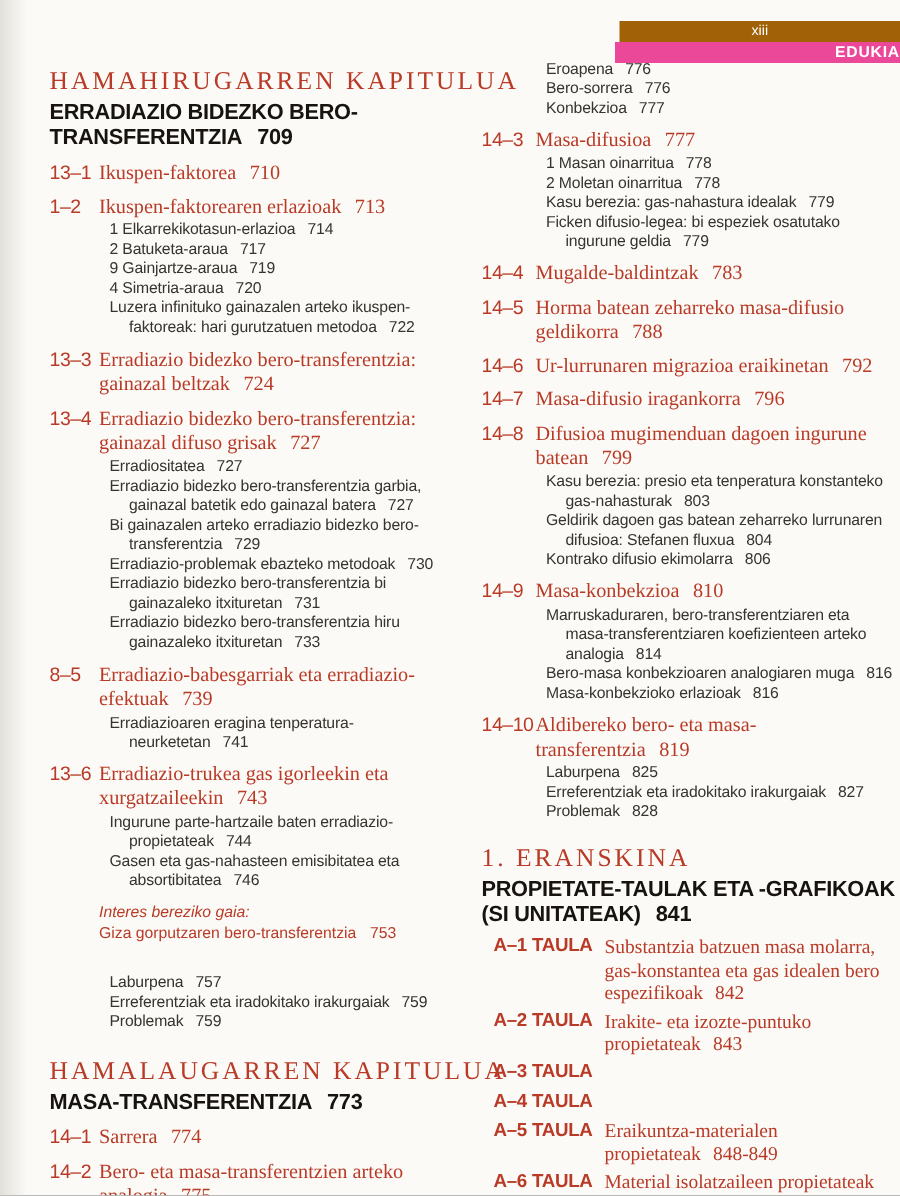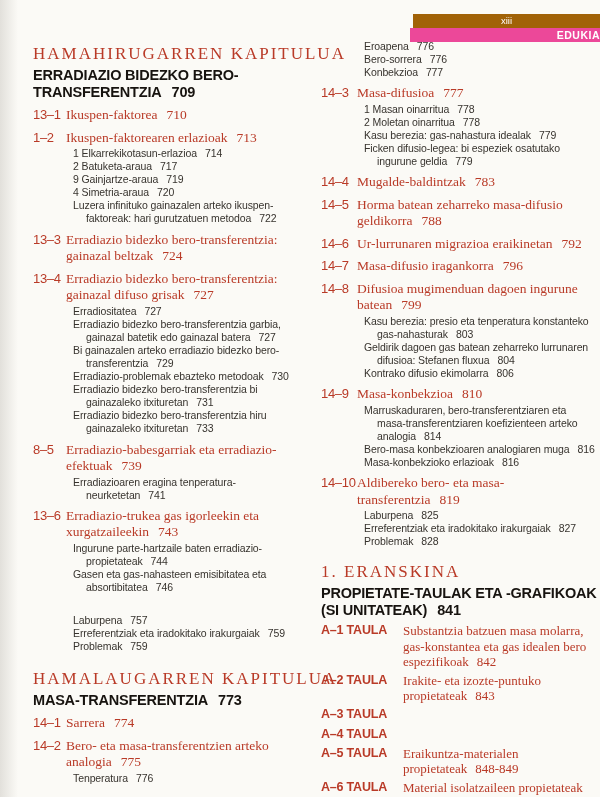--- a/index.html
+++ b/index.html
@@ -65,21 +65,21 @@
   .sub .pg{margin-left:8px;}
   
   .special{margin:8px 0 2px 33px;color:var(--red);font-size:10.5px;line-height:13.5px;}
   .special .si-label{font-style:italic;display:block;}
   .tail{margin-top:20px;}
   
   .appendix{margin-top:14px;}
   .tbl{display:flex;margin-top:4px;}
   .tbl-label{
     flex:0 0 82px;font-weight:bold;color:var(--red);font-size:12.5px;
-    line-height:15.2px;letter-spacing:-.2px;
+    line-height:15.2px;letter-spacing:-.2px;text-align:center;
   }
   .tbl-desc{
     font-family:"Liberation Serif",serif;color:var(--red);
     font-size:13px;line-height:15.2px;flex:1;
   }
   .tbl-desc .pg{margin-left:8px;}
 </style>
 </head>
 <body>
 
@@ -145,20 +145,24 @@
 
     <div class="sec">
       <span class="secnum">13–6</span>
       <span class="sectitle"><span>Erradiazio-trukea gas igorleekin eta xurgatzaileekin</span><span class="pg">743</span></span>
     </div>
     <div class="subs">
       <div class="sub"><span>Ingurune parte-hartzaile baten erradiazio-propietateak</span><span class="pg">744</span></div>
       <div class="sub"><span>Gasen eta gas-nahasteen emisibitatea eta absortibitatea</span><span class="pg">746</span></div>
     </div>
 
+    <div class="special">
+      <span class="si-label">Interes bereziko gaia:</span>
+      <span>Giza gorputzaren bero-transferentzia</span><span class="pg">753</span>
+    </div>
 
     <div class="subs tail">
       <div class="sub"><span>Laburpena</span><span class="pg">757</span></div>
       <div class="sub"><span>Erreferentziak eta iradokitako irakurgaiak</span><span class="pg">759</span></div>
       <div class="sub"><span>Problemak</span><span class="pg">759</span></div>
     </div>
 
     <div class="kicker mt">HAMALAUGARREN KAPITULUA</div>
     <div class="chsub">
       <span>MASA-TRANSFERENTZIA</span><span class="chpg">773</span>

